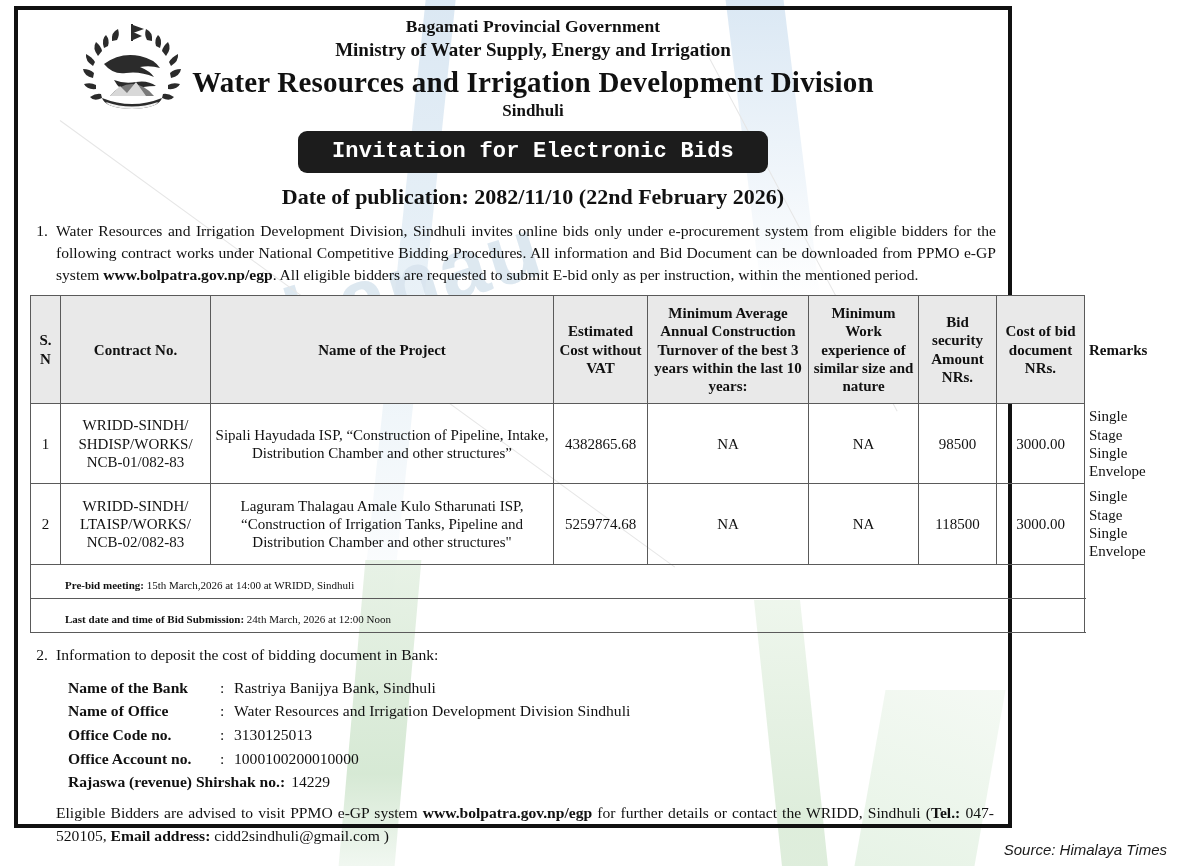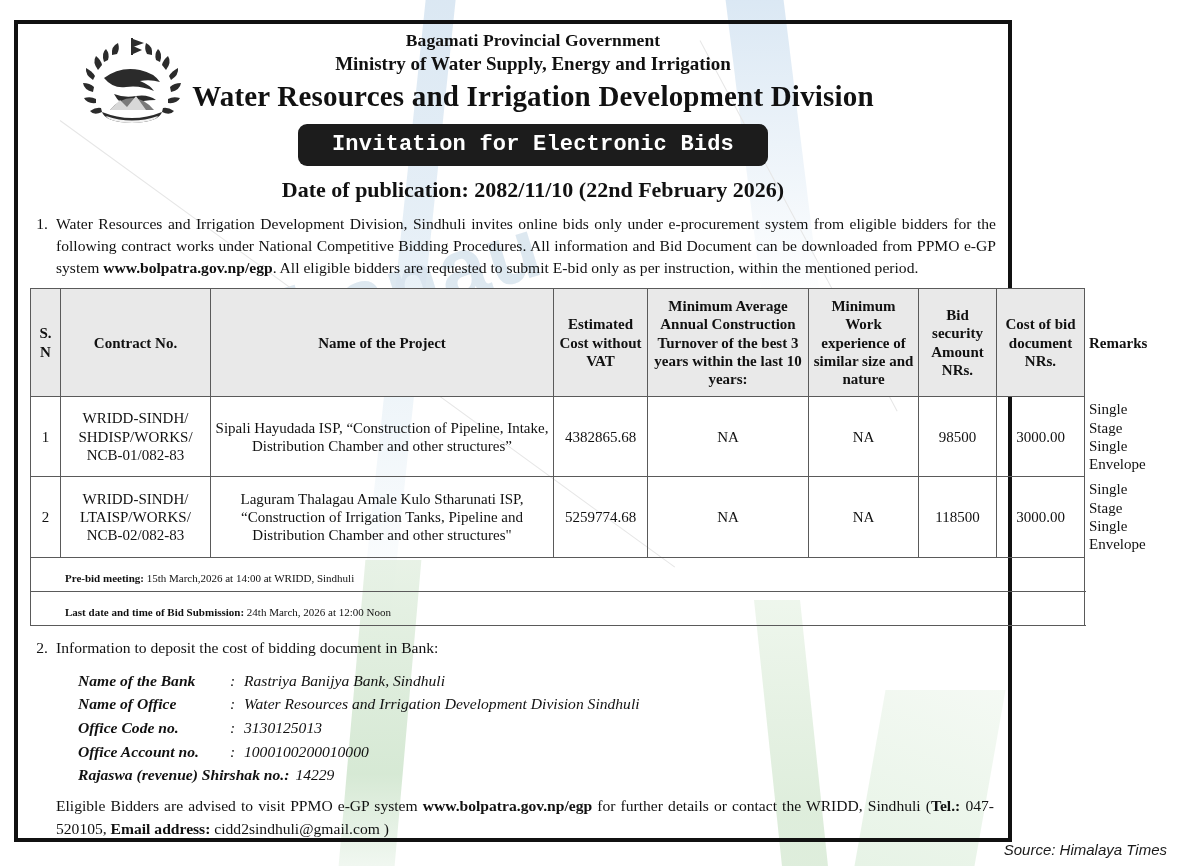--- a/index.html
+++ b/index.html
@@ -45,21 +45,21 @@
       background:linear-gradient(180deg,#eaf4e8 0%, #d6e9d3 80%);
       transform:skewX(6deg); opacity:.8; }
   .wm-green3 { position:absolute; left:870px; top:690px; width:120px; height:176px;
       background:linear-gradient(200deg,#f0f7ef 0%, #dceedb 100%);
       transform:skewX(-10deg); opacity:.7; }
   .wm-line { position:absolute; background:#e6e6e6; height:1px; transform-origin:left center; }
 
   
   #page-frame {
     position: absolute;
-    left: 14px; top: 20px;
+    left: 14px; top: 6px;
     width: 998px; height: 822px;
     border: 4px solid #111111;
     background: transparent;
     z-index: 2;
   }
   #inner-pad { padding: 6px 12px 0 12px; height: 100%; }
 
   
   .header-block { position: relative; min-height: 118px; }
   #emblem {
@@ -136,21 +136,21 @@
 
   tr.note td {
     text-align: left;
     padding: 14px 8px 6px 34px;
     font-size: 11px;
     height: 28px;
   }
   tr.note .lbl { font-weight: bold; }
 
   
-  .bank-list { margin-top: 9px; margin-left: 48px; font-style: italic; }
+  .bank-list { margin-top: 9px; margin-left: 38px; }
   .bank-row { display: flex; font-size: 15.6px; line-height: 1.52; }
   .bank-row .k { font-weight: bold; width: 152px; flex: 0 0 152px; }
   .bank-row .sep { width: 14px; flex: 0 0 14px; }
   .bank-row .v { flex: 1; }
 
   .footer-para {
     margin-top: 8px; margin-left: 26px; margin-right: 2px;
     font-size: 15.6px; line-height: 1.45; text-align: justify;
   }
 
@@ -215,20 +215,21 @@
         <path d="M30,74 l10,-10 l7,7 l9,-11 l10,14 z" fill="#d8d8d8"></path>
         <path d="M22,76 q30,12 60,0 q-3,10 -30,11 q-27,-1 -30,-11 z"></path>
         <path d="M26,80 q26,9 52,0 q-3,6 -26,7 q-23,-1 -26,-7 z" fill="#f2f2f2"></path>
       </g>
     </svg>
 
     <div class="head-center">
       <div class="h-line1">Bagamati Provincial Government</div>
       <div class="h-line2">Ministry of Water Supply, Energy and Irrigation</div>
       <div class="h-title">Water Resources and Irrigation Development Division</div>
+      <div class="h-sub">Sindhuli</div>
     </div>
 
     <div class="ribbon-wrap">
       <div id="ribbon">Invitation for Electronic Bids</div>
     </div>
 
     <div class="pubdate">Date of publication: 2082/11/10 (22nd February 2026)</div>
   </div>
 
   <div class="numbered">

